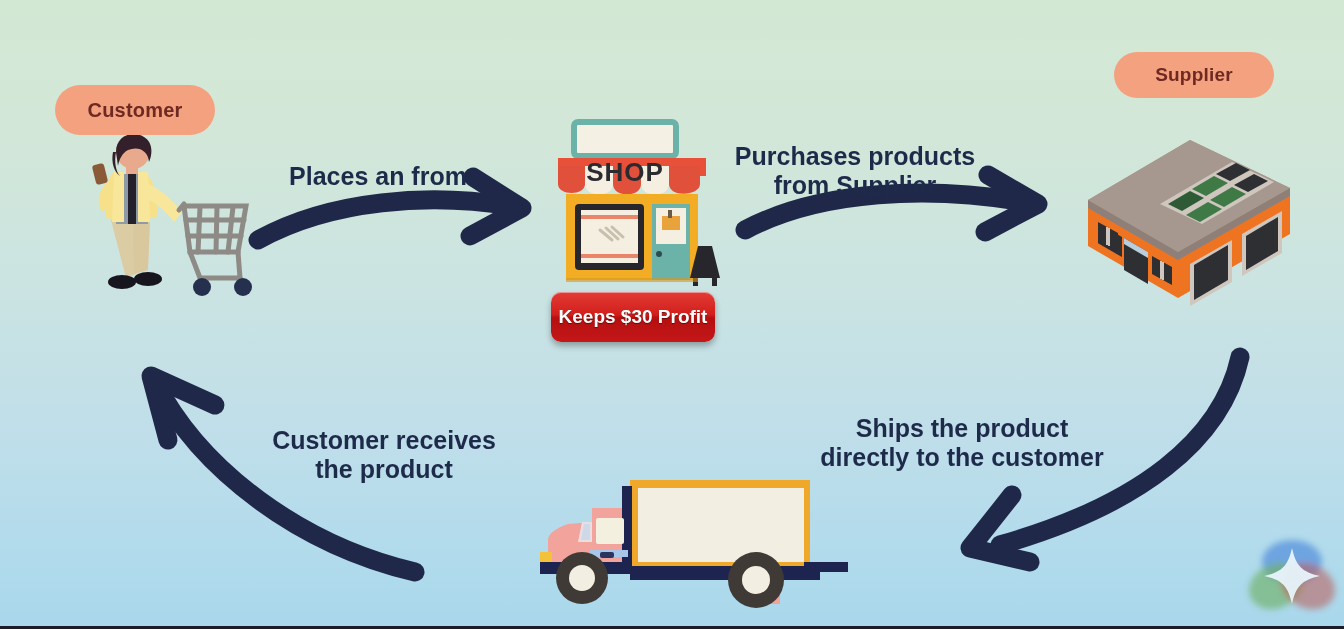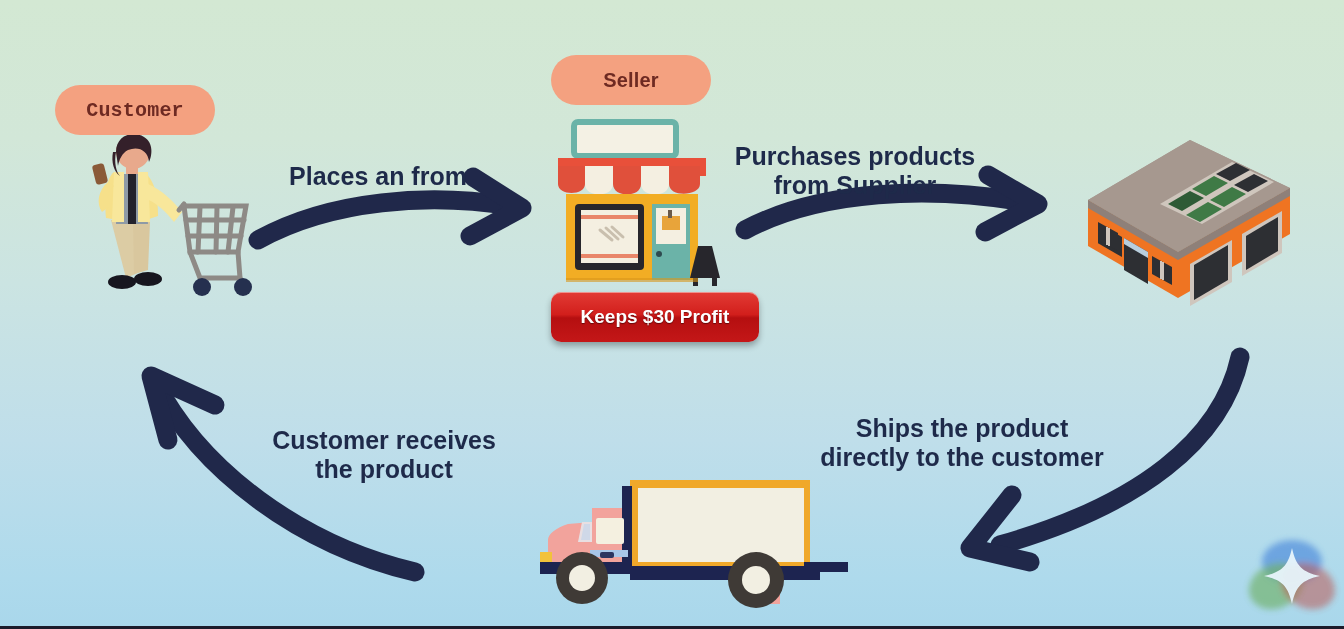--- a/index.html
+++ b/index.html
@@ -43,21 +43,21 @@
     font-weight: bold;
     text-align: center;
     line-height: 1.18;
     white-space: pre-line;
   }
 
   
   #profit-badge {
     position: absolute;
     left: 551px; top: 292px;
-    width: 208px; height: 50px;
+    width: 164px; height: 50px;
     border-radius: 10px;
     background: linear-gradient(to bottom, #e23b35 0%, #d21f1c 45%, #b50f10 52%, #c41718 100%);
     box-shadow: 0 4px 6px rgba(0,0,0,.30), inset 0 1px 0 rgba(255,255,255,.45);
     display: flex;
     align-items: center;
     justify-content: center;
     color: #ffffff;
     font-weight: bold;
     font-size: 19px;
     text-shadow: 0 1px 1px rgba(0,0,0,.45);
@@ -132,21 +132,21 @@
         <path d="M108,88 L166,88 M110,104 L163,104"></path>
         <path d="M122,75 L120,120 M139,75 L138,120 M155,75 L150,120"></path>
         <path d="M112,120 L122,146 L162,146"></path>
         <path d="M160,120 L162,146"></path>
       </g>
       <circle cx="124" cy="155" r="9" fill="#25304f"></circle>
       <circle cx="165" cy="155" r="9" fill="#25304f"></circle>
     </svg>
   </div>
 
-  <div class="pill" style="left:55px; top:85px; width:160px; height:50px; font-size:20px;font-family:Liberation Mono, monospace;">
+  <div class="pill" style="left:55px; top:85px; width:160px; height:50px; font-size:20px;">
     <span>Customer</span>
   </div>
 
   <div class="art" style="left:552px; top:122px; width:172px; height:166px;">
     <svg width="172" height="166" viewBox="0 0 172 166">
 
       <rect x="22" y="0" width="102" height="34" rx="4" fill="#f4f1e4" stroke="#6bb3a8" stroke-width="6"></rect>
 
       <path d="M6,36 L154,36 L154,54 L6,54 Z" fill="#e8503a"></path>
       <g>
@@ -173,24 +173,24 @@
       <circle cx="107" cy="132" r="3" fill="#2e4b50"></circle>
 
       <path d="M146,124 L160,124 L168,156 L138,156 Z" fill="#27262c"></path>
       <rect x="141" y="156" width="5" height="8" fill="#27262c"></rect>
       <rect x="160" y="156" width="5" height="8" fill="#27262c"></rect>
 
       <rect x="14" y="156" width="132" height="4" fill="#d8961a" opacity=".6"></rect>
     </svg>
   </div>
 
-
-  <div class="pill" style="left:551px; top:55px; width:160px; height:50px; font-size:20px;">
-    <span>Seller</span>
-  </div>
+  <div class="caption" style="left:574px; top:126px; width:102px; font-size:26px; color:#2b2a31; letter-spacing:1px;">
+    <span>SHOP</span>
+  </div>
+
 
   <div id="profit-badge">
     <span>Keeps $30 Profit</span>
   </div>
 
   <div class="art" style="left:1082px; top:112px; width:214px; height:188px;">
     <svg width="214" height="188" viewBox="0 0 214 188">
 
       <path d="M6,88 L96,140 L96,186 L6,134 Z" fill="#ef7422"></path>
 
@@ -219,20 +219,23 @@
       <path d="M70,144 L90,155 L90,173 L70,162 Z" fill="#2d2f33"></path>
       <path d="M79,149 L79,167 M81,150 L81,168" stroke="#cfc6bd" stroke-width="2"></path>
 
       <path d="M108,152 L150,128 L150,170 L108,194 Z" fill="#cfc6bd"></path>
       <path d="M112,153 L146,133 L146,168 L112,188 Z" fill="#2d2f33"></path>
       <path d="M160,122 L200,99 L200,141 L160,164 Z" fill="#cfc6bd"></path>
       <path d="M164,124 L196,105 L196,139 L164,158 Z" fill="#2d2f33"></path>
     </svg>
   </div>
 
+  <div class="pill" style="left:1114px; top:52px; width:160px; height:46px; font-size:19px;">
+    <span>Supplier</span>
+  </div>
 
   <div class="art" style="left:534px; top:466px; width:310px; height:150px;">
     <svg width="310" height="150" viewBox="0 0 310 150">
 
       <rect x="96" y="14" width="180" height="90" fill="#f0a82a"></rect>
       <rect x="104" y="22" width="166" height="74" fill="#f2efe2"></rect>
 
       <rect x="96" y="100" width="190" height="14" fill="#1d2450"></rect>
       <rect x="270" y="96" width="44" height="10" fill="#1d2450"></rect>
 

